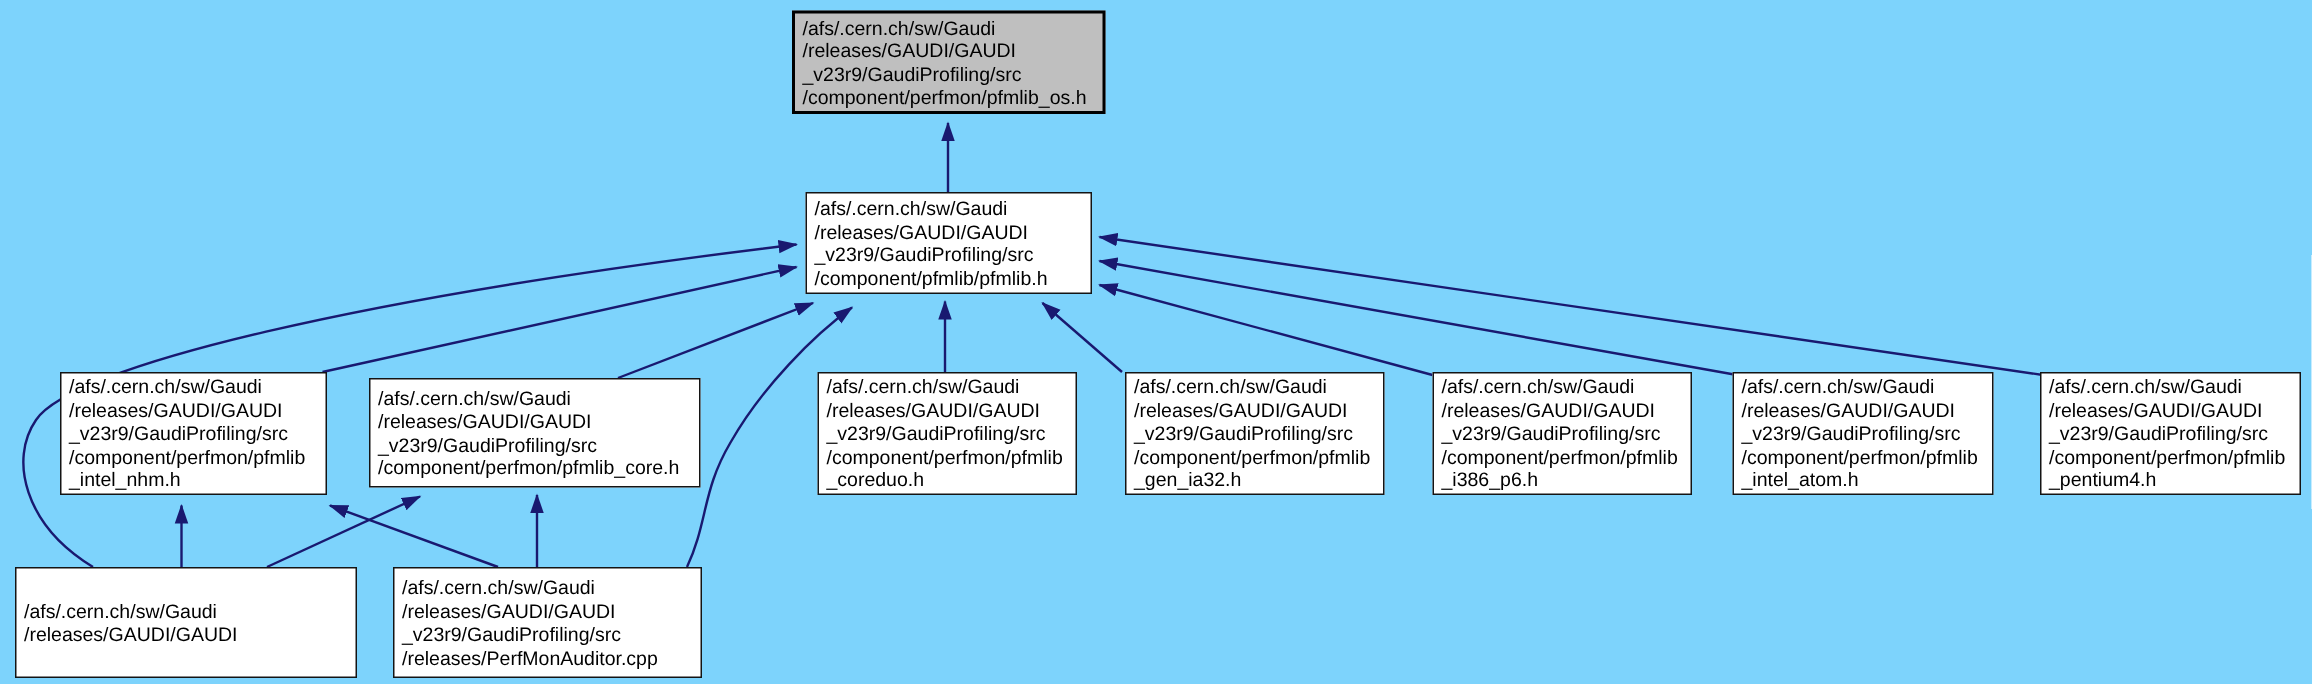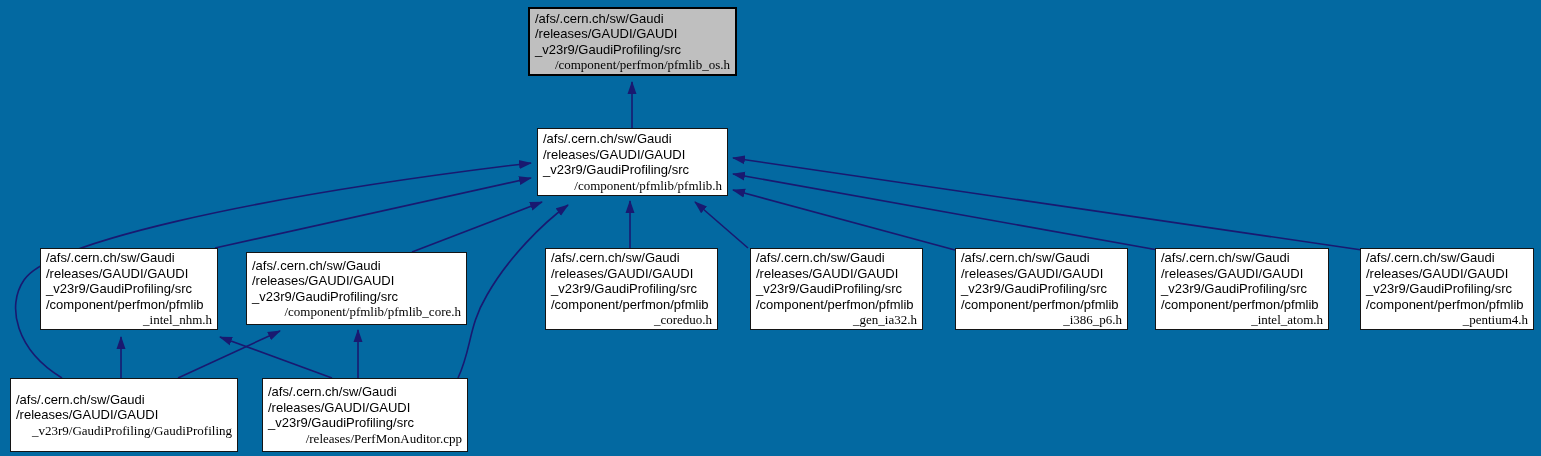--- a/index.html
+++ b/index.html
@@ -1,19 +1,19 @@
 <!DOCTYPE html>
 <html><head>
 <meta charset="utf-8">
 <style>
   html,body{margin:0;padding:0;background:#ffffff;}
   #canvas{
     position:relative;
     width:1541px;height:456px;
-    background:#0369a1;
+    background:#7dd3fc;
     font-family:"Liberation Sans", sans-serif;
     overflow:hidden;
   }
   #edges{position:absolute;left:0;top:0;width:1541px;height:456px;}
   .node{
     position:absolute;
     box-sizing:border-box;
     background:#ffffff;
     border:1.5px solid #141414;
     display:flex;
@@ -22,21 +22,21 @@
     padding:1px 5px;
     font-size:13px;
     line-height:15.5px;
     color:#000000;
   }
   .node.root{
     background:#bfbfbf;
     border:2px solid #000000;
   }
   .ln{white-space:nowrap;text-align:left;}
-  .ln:last-child{text-align:right;font-family:Liberation Serif, serif;}
+  .ln:last-child{text-align:left;}
 </style>
 </head>
 <body>
 
 <div id="canvas">
 
   <svg id="edges" viewBox="0 0 1541 456" xmlns="http://www.w3.org/2000/svg">
     <defs>
       <marker id="arrow" markerUnits="userSpaceOnUse" markerWidth="14" markerHeight="10" refX="12" refY="5" orient="auto">
         <polygon points="0,0.5 13,5 0,9.5" fill="#191970"></polygon>
@@ -79,21 +79,21 @@
       <div class="ln">/releases/GAUDI/GAUDI</div>
       <div class="ln">_v23r9/GaudiProfiling/src</div>
       <div class="ln">/component/perfmon/pfmlib</div>
       <div class="ln">_intel_nhm.h</div>
     </div>
 
   <div class="node" style="left:246px;top:252px;width:221px;height:73px">
       <div class="ln">/afs/.cern.ch/sw/Gaudi</div>
       <div class="ln">/releases/GAUDI/GAUDI</div>
       <div class="ln">_v23r9/GaudiProfiling/src</div>
-      <div class="ln">/component/pfmlib/pfmlib_core.h</div>
+      <div class="ln">/component/perfmon/pfmlib_core.h</div>
     </div>
 
   <div class="node" style="left:545px;top:248px;width:173px;height:82px">
       <div class="ln">/afs/.cern.ch/sw/Gaudi</div>
       <div class="ln">/releases/GAUDI/GAUDI</div>
       <div class="ln">_v23r9/GaudiProfiling/src</div>
       <div class="ln">/component/perfmon/pfmlib</div>
       <div class="ln">_coreduo.h</div>
     </div>
 
@@ -125,21 +125,20 @@
       <div class="ln">/afs/.cern.ch/sw/Gaudi</div>
       <div class="ln">/releases/GAUDI/GAUDI</div>
       <div class="ln">_v23r9/GaudiProfiling/src</div>
       <div class="ln">/component/perfmon/pfmlib</div>
       <div class="ln">_pentium4.h</div>
     </div>
 
   <div class="node" style="left:10px;top:378px;width:228px;height:74px">
       <div class="ln">/afs/.cern.ch/sw/Gaudi</div>
       <div class="ln">/releases/GAUDI/GAUDI</div>
-      <div class="ln">_v23r9/GaudiProfiling/GaudiProfiling</div>
     </div>
 
   <div class="node" style="left:262px;top:378px;width:206px;height:74px">
       <div class="ln">/afs/.cern.ch/sw/Gaudi</div>
       <div class="ln">/releases/GAUDI/GAUDI</div>
       <div class="ln">_v23r9/GaudiProfiling/src</div>
       <div class="ln">/releases/PerfMonAuditor.cpp</div>
     </div>
 
 </div>

